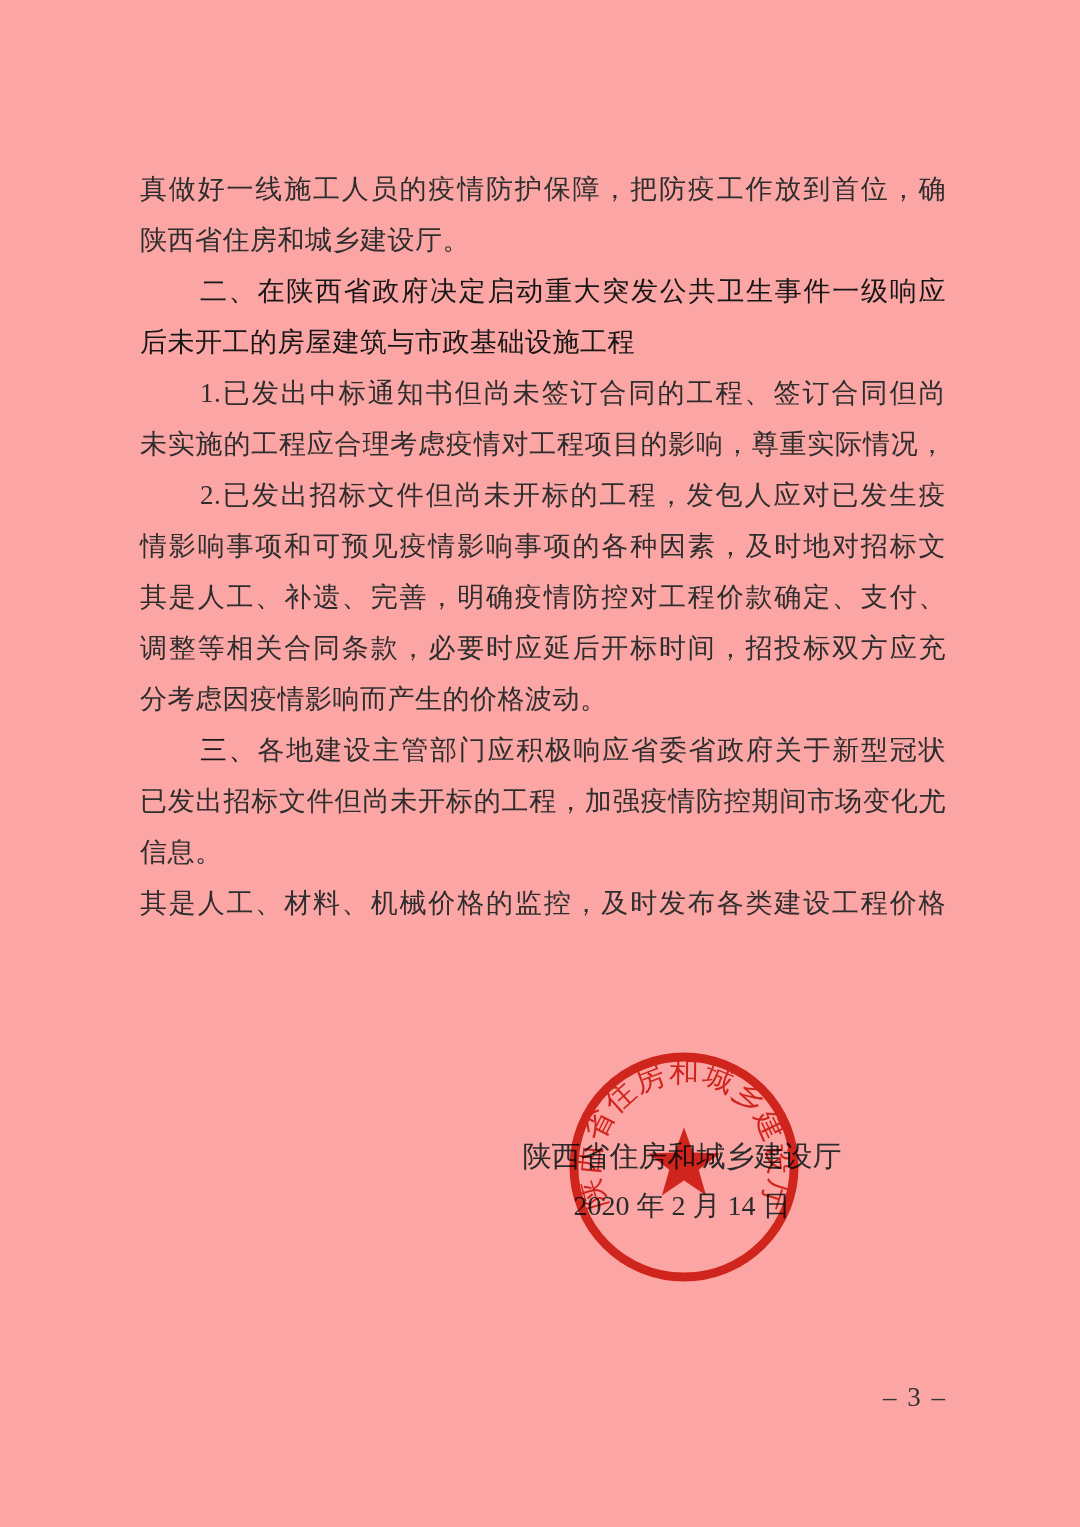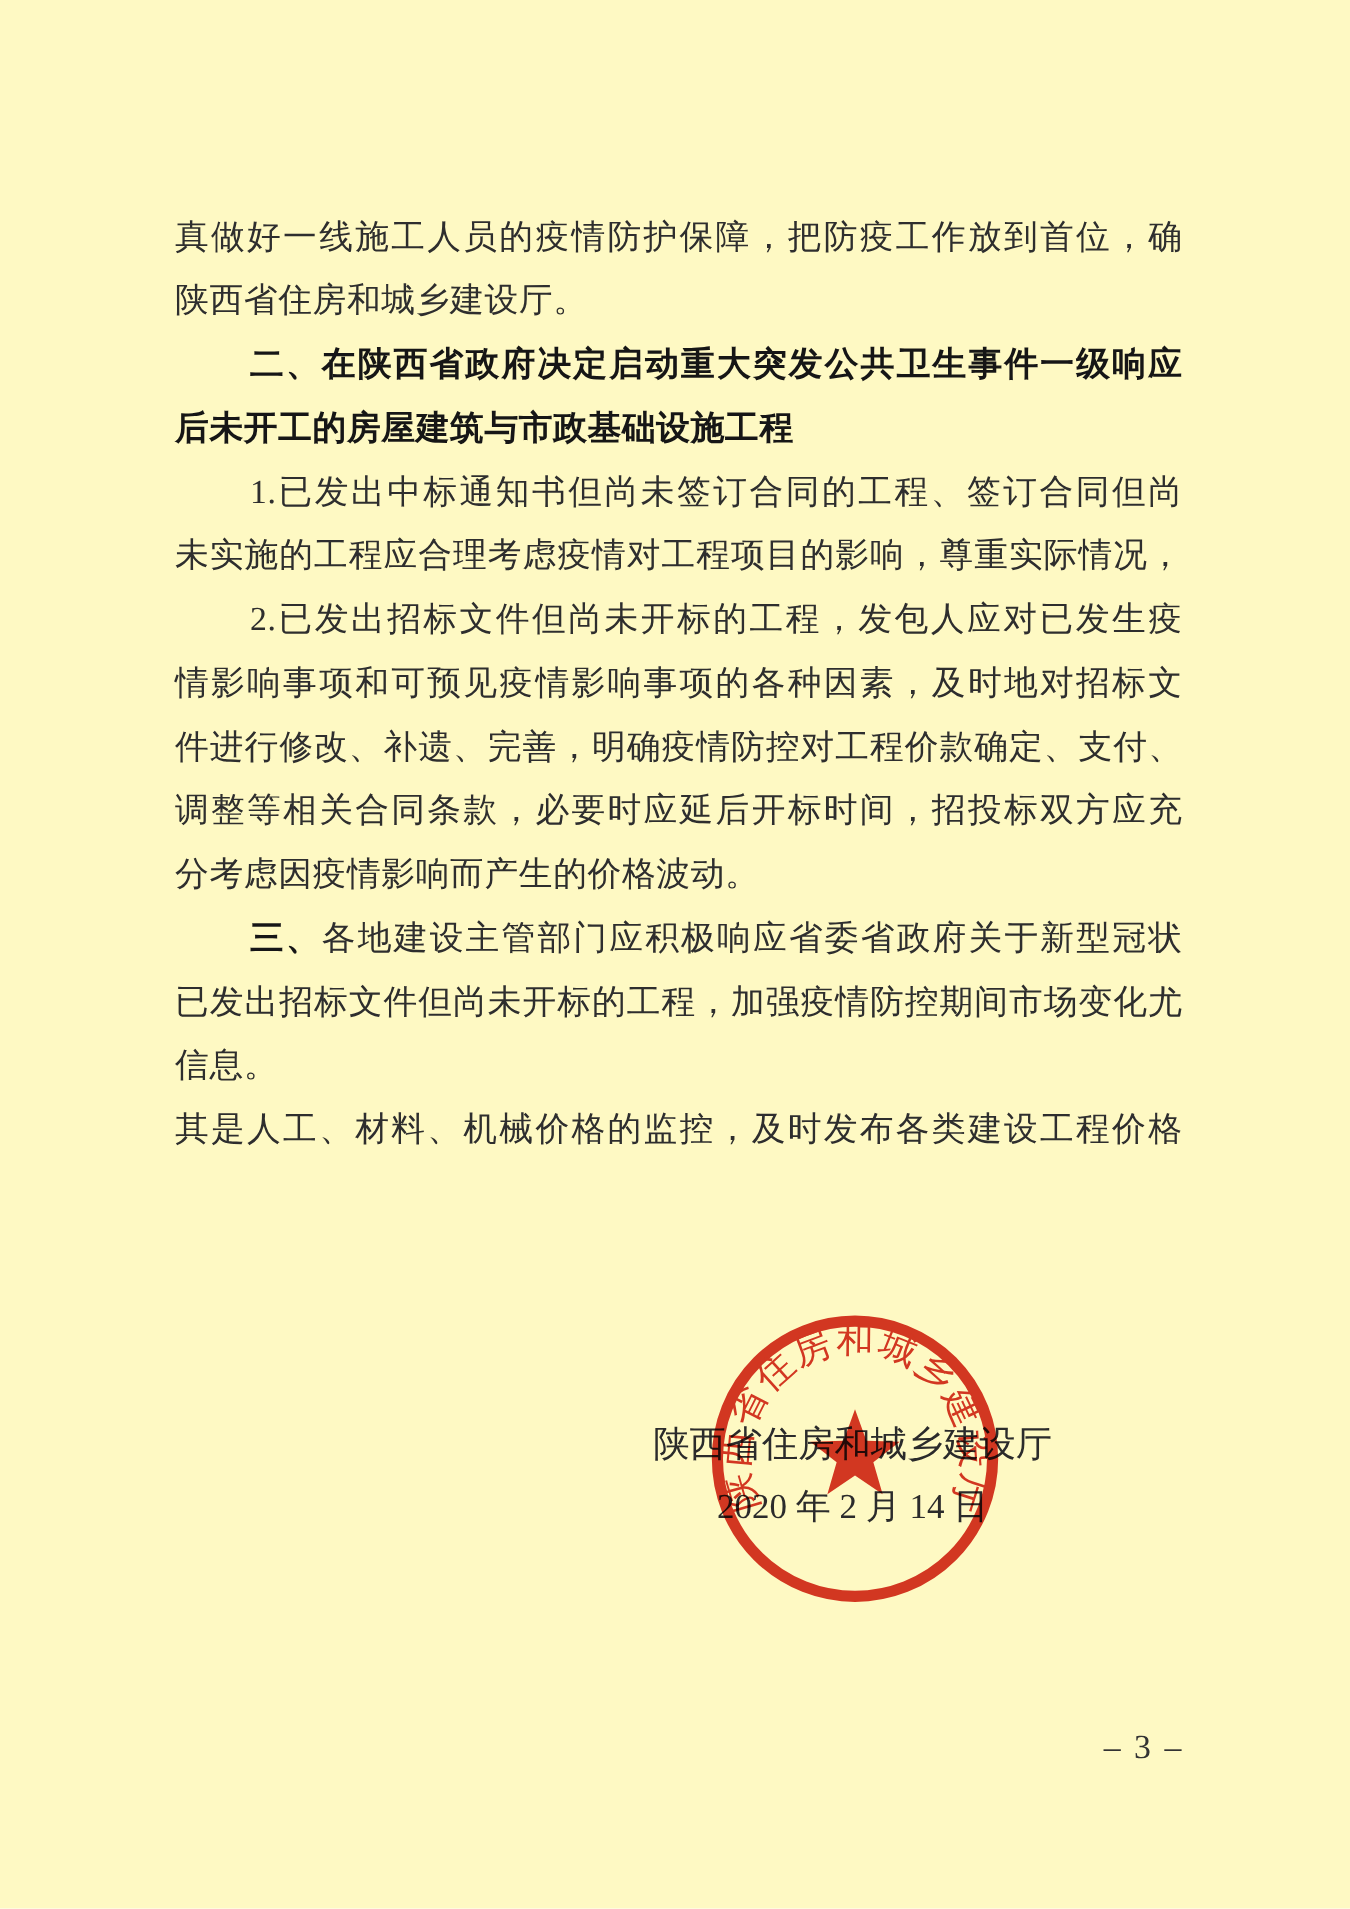--- a/index.html
+++ b/index.html
@@ -1,20 +1,20 @@
 <!DOCTYPE html>
 <html><head>
 <meta charset="utf-8">
 <style>
   html, body { margin: 0; padding: 0; background: #ffffff; }
   .page {
     position: relative;
     width: 1080px;
     height: 1527px;
-    background: #fef9c3;
+    background: #fca5a5;
     overflow: hidden;
     font-family: "Liberation Serif", "DejaVu Serif", serif;
     color: #2e2e2e;
   }
   .body-text {
     position: absolute;
     left: 140px;
     top: 164px;
     width: 806px;
   }
@@ -26,21 +26,21 @@
     letter-spacing: 0.5px;
   }
   .fill {
     white-space: normal;
     text-align: justify;
     text-align-last: justify;
   }
   .ind { padding-left: 60px; }
   .head {
     font-family: "Liberation Sans", "DejaVu Sans", sans-serif;
-    font-weight: 700;
+    font-weight: 400;
     color: #161616;
   }
   .sig-org {
     position: absolute;
     left: 514px;
     top: 1136px;
     width: 336px;
     text-align: center;
     font-size: 29px;
     line-height: 40px;
@@ -83,21 +83,21 @@
 
   <div class="body-text">
     <div class="l fill">真做好一线施工人员的疫情防护保障，把防疫工作放到首位，确</div>
     <div class="l">陕西省住房和城乡建设厅。</div>
     <div class="l head ind fill">二、在陕西省政府决定启动重大突发公共卫生事件一级响应</div>
     <div class="l head">后未开工的房屋建筑与市政基础设施工程</div>
     <div class="l ind fill">1.已发出中标通知书但尚未签订合同的工程、签订合同但尚</div>
     <div class="l fill">未实施的工程应合理考虑疫情对工程项目的影响，尊重实际情况，</div>
     <div class="l ind fill">2.已发出招标文件但尚未开标的工程，发包人应对已发生疫</div>
     <div class="l fill">情影响事项和可预见疫情影响事项的各种因素，及时地对招标文</div>
-    <div class="l fill">件进行修改、补遗、完善，明确疫情防控对工程价款确定、支付、</div>
+    <div class="l fill">其是人工、补遗、完善，明确疫情防控对工程价款确定、支付、</div>
     <div class="l fill">调整等相关合同条款，必要时应延后开标时间，招投标双方应充</div>
     <div class="l">分考虑因疫情影响而产生的价格波动。</div>
     <div class="l ind fill"><span class="head">三、</span><span>各地建设主管部门应积极响应省委省政府关于新型冠状</span></div>
     <div class="l fill">已发出招标文件但尚未开标的工程，加强疫情防控期间市场变化尤</div>
     <div class="l">信息。</div>
     <div class="l fill">其是人工、材料、机械价格的监控，及时发布各类建设工程价格</div>
   </div>
 
   <div class="sig-org">陕西省住房和城乡建设厅</div>
   <div class="sig-date">2020 年 2 月 14 日</div>

